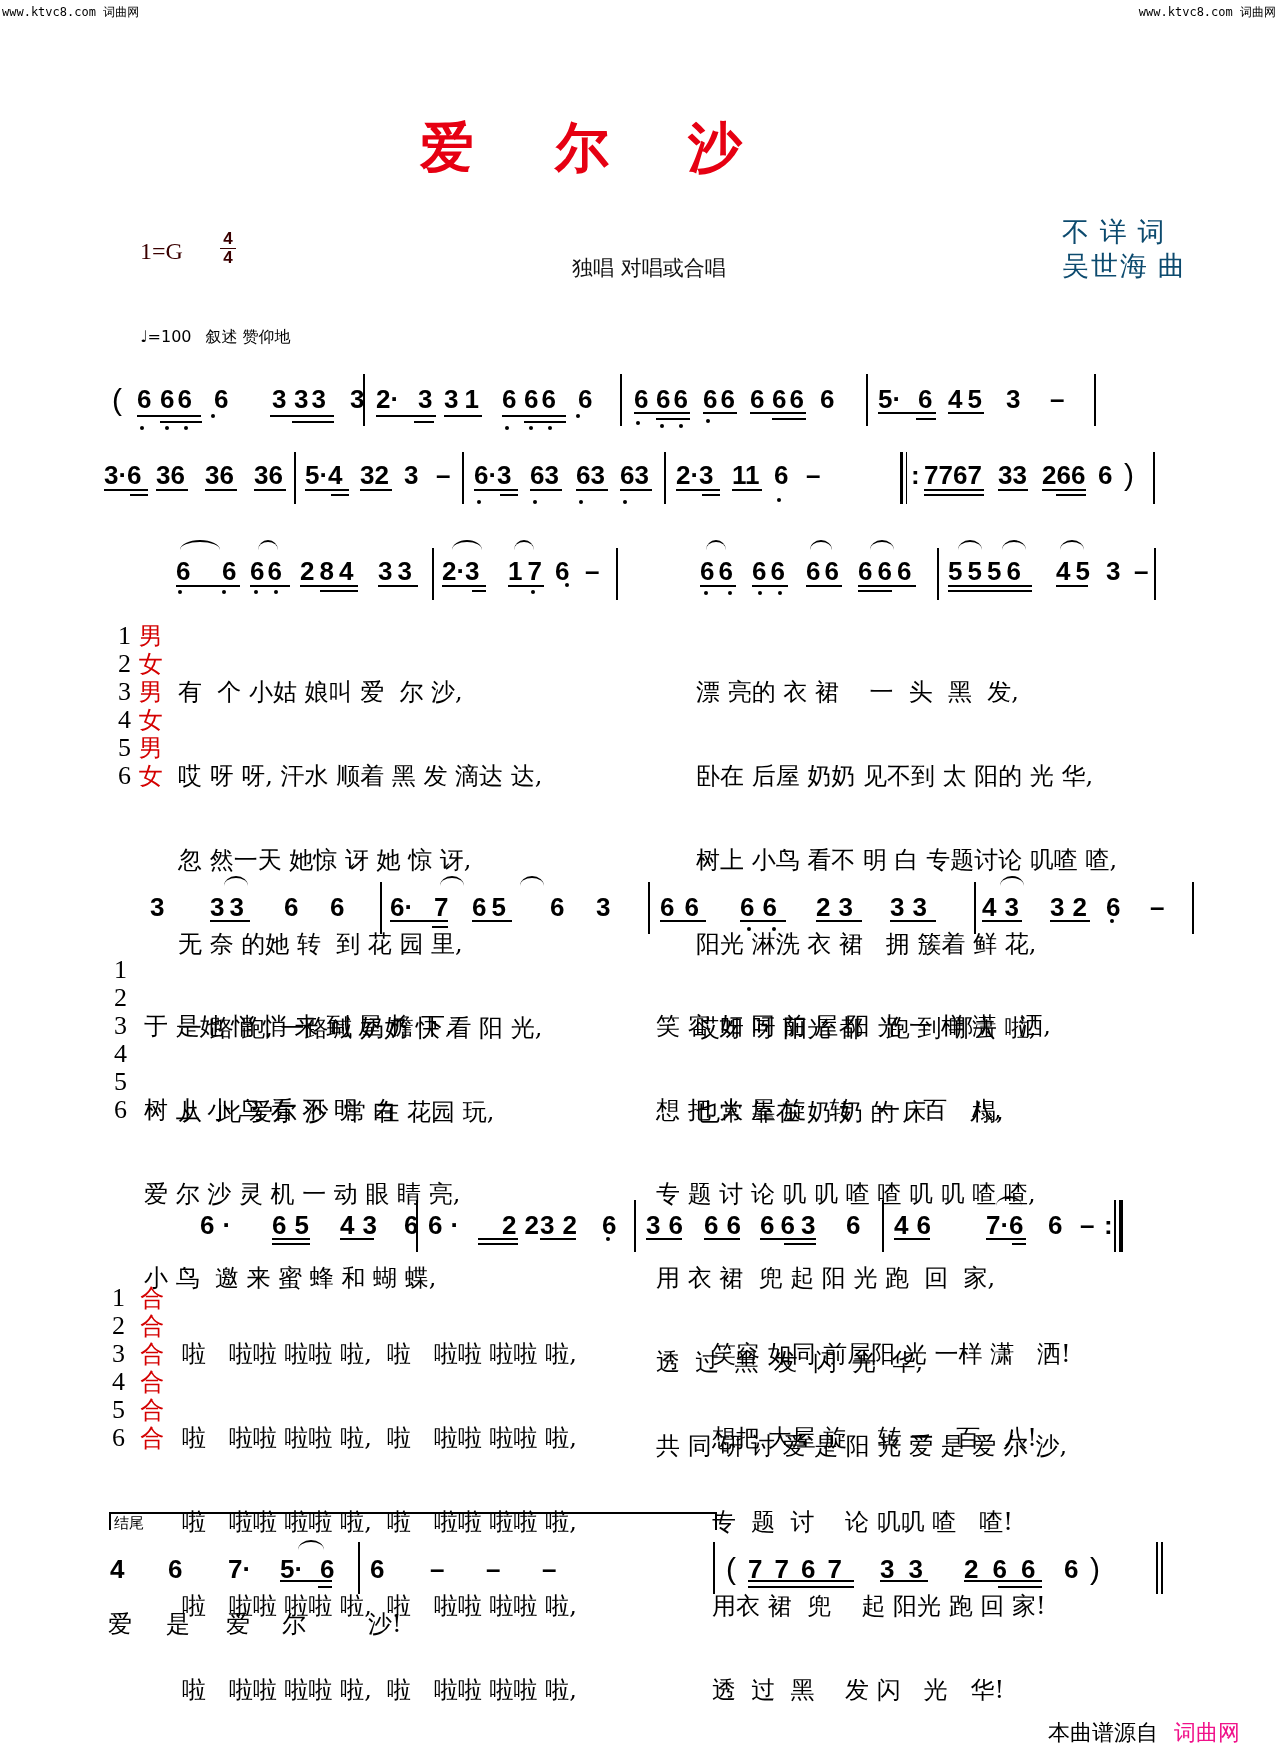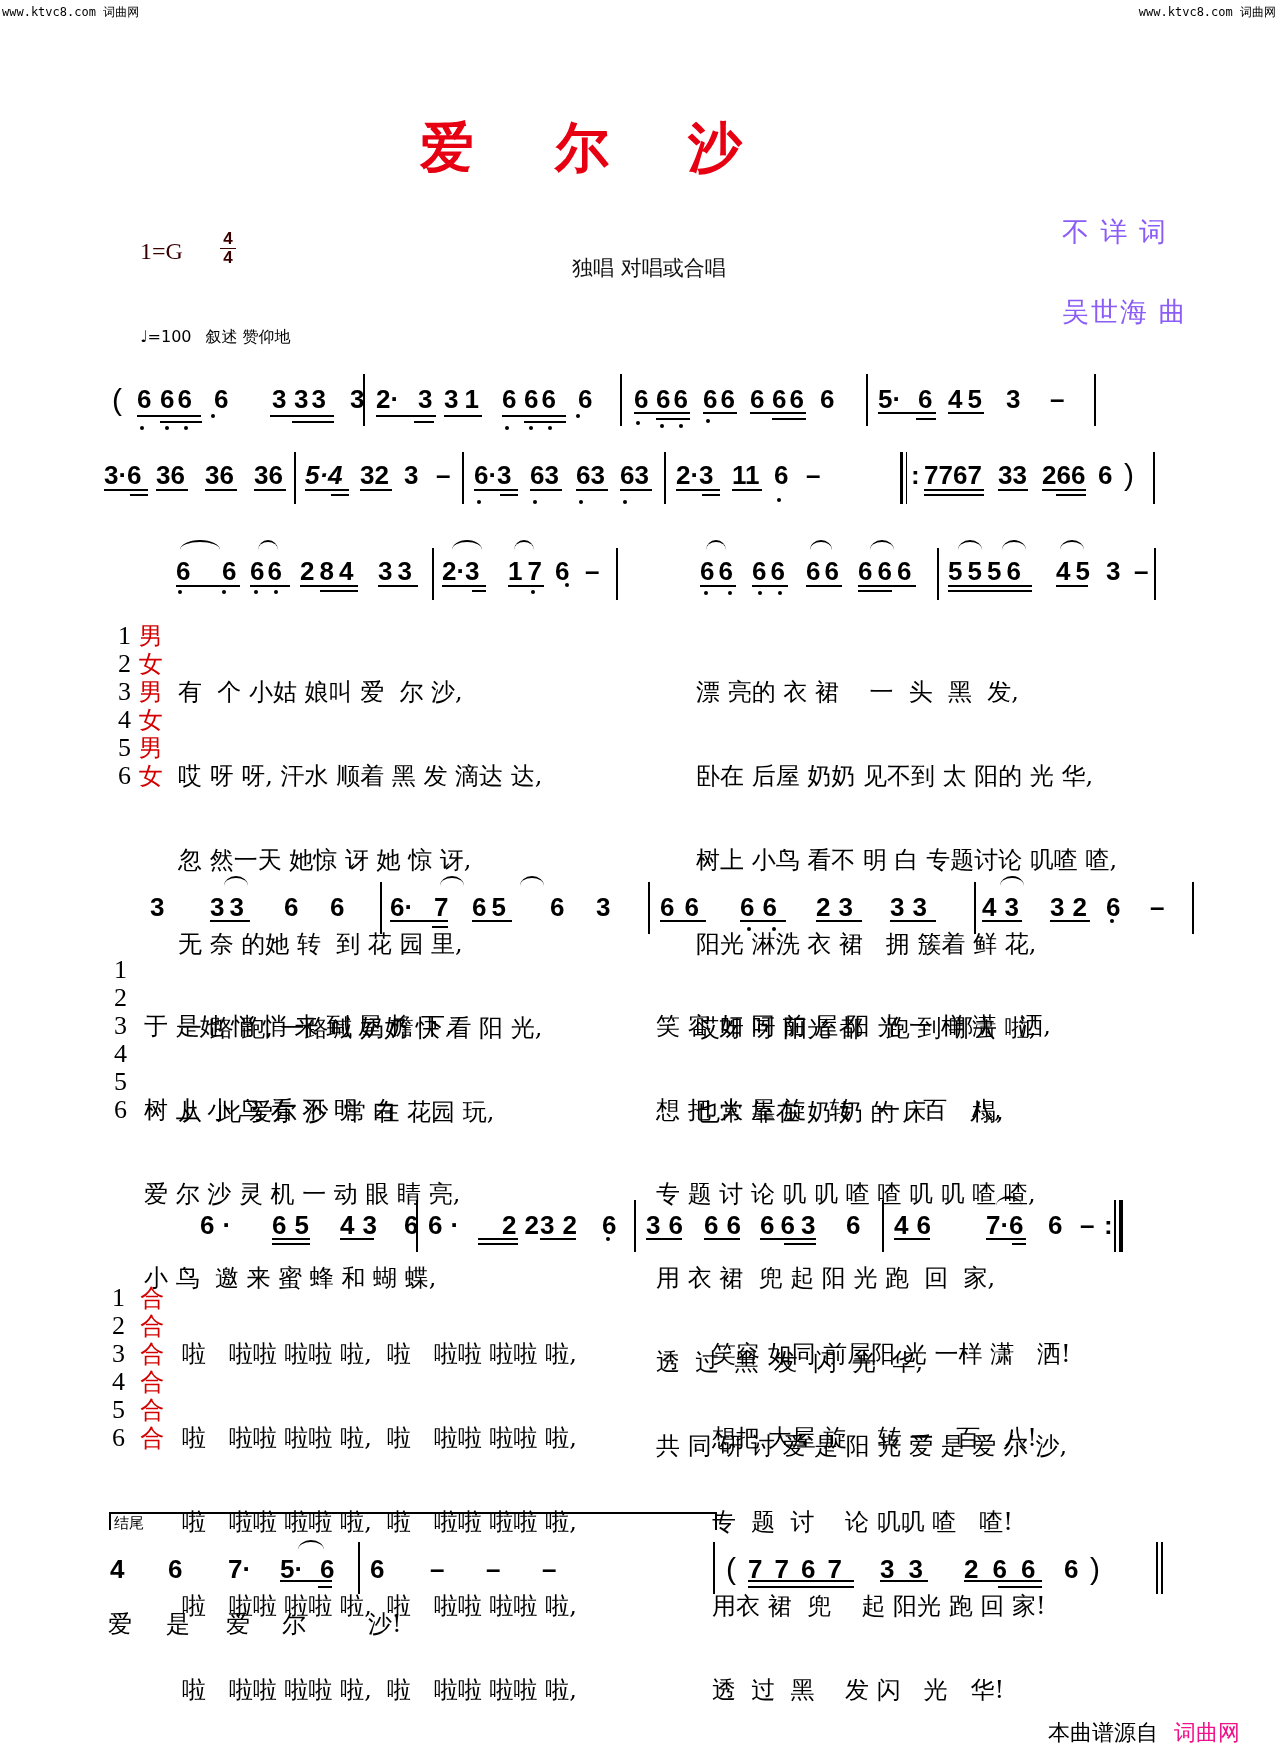--- a/index.html
+++ b/index.html
@@ -7,21 +7,21 @@
          font-family: "DejaVu Sans", sans-serif; color: #000; }
   .abs { position: absolute; white-space: nowrap; }
   .wm { font-family: "DejaVu Sans Mono", monospace; font-size: 12px; top: 4px; }
   .title { font-family: "DejaVu Serif", serif; font-weight: bold; color: #e60012;
            font-size: 54px; top: 112px; }
   .key { font-family: "Liberation Serif", serif; font-size: 24px; color: #3a0000; top: 238px; left: 140px; }
   .timesig { position: absolute; left: 220px; top: 230px; width: 16px; text-align: center;
              font-family: "Liberation Sans", sans-serif; font-weight: bold; font-size: 17px; color: #3a0000; line-height: 18px; }
   .timesig .line { border-top: 1.5px solid #3a0000; margin: 0 0; }
   .subtitle { font-size: 21px; top: 254px; left: 572px; color: #111; }
-  .credit { font-family: Liberation Sans, sans-serif; font-size: 27px; color: #8b5cf6; left: 1062px; letter-spacing: 2px; }
+  .credit { font-family: Liberation Serif, serif; font-size: 27px; color: #0c4a6e; left: 1062px; letter-spacing: 2px; }
   .tempo { font-size: 16px; top: 327px; left: 140px; }
   .tempo .cn { font-family: "DejaVu Serif", serif; font-size: 16px; margin-left: 14px; }
   .n { font-family: "Liberation Sans", sans-serif; font-weight: bold; font-size: 26px; }
   .bar { position: absolute; width: 2px; background: #000; }
   .ul { position: absolute; height: 2px; background: #000; }
   .dot { position: absolute; width: 4px; height: 4px; border-radius: 50%; background: #000; }
   .slur { position: absolute; border-top: 2px solid #000; border-radius: 50% 50% 0 0 / 100% 100% 0 0; height: 8px; }
   .lyr { font-family: "DejaVu Serif", serif; font-size: 24px; }
   .vn { font-family: "Liberation Serif", serif; font-size: 26px; }
   .red { color: #d40000; }
@@ -39,21 +39,21 @@
 <div class="abs title" style="left:688px;">沙</div>
 
 <div class="abs key">1=G</div>
 <div class="timesig">
   <div>4</div>
   <div class="line"></div>
   <div>4</div>
 </div>
 <div class="abs subtitle">独唱 对唱或合唱</div>
 <div class="abs credit" style="top:214px;">不 详 词</div>
-<div class="abs credit" style="top:248px;margin-top:46px;">吴世海 曲</div>
+<div class="abs credit" style="top:248px;">吴世海 曲</div>
 
 <div class="abs tempo">
   <span>♩=100</span><span class="cn">叙述 赞仰地</span>
 </div>
 
 <div>
   <span class="abs n" style="left:112px;top:383px;font-weight:normal;font-size:30px;">(</span>
   <span class="abs n" style="left:137px;top:384px;">6</span>
   <span class="abs n" style="left:160px;top:384px;letter-spacing:3px;">66</span>
   <span class="abs n" style="left:214px;top:384px;">6</span>
@@ -119,21 +119,21 @@
   <span class="abs n" style="left:104px;top:460px;text-align:right;">3·6</span>
   <span class="abs n" style="left:156px;top:460px;">36</span>
   <span class="abs n" style="left:205px;top:460px;">36</span>
   <span class="abs n" style="left:254px;top:460px;">36</span>
   <div class="ul" style="left:104px;top:489px;width:44px;"></div>
     <div class="ul" style="left:130px;top:494px;width:18px;"></div>
   <div class="ul" style="left:156px;top:489px;width:32px;"></div>
     <div class="ul" style="left:205px;top:489px;width:32px;"></div>
     <div class="ul" style="left:254px;top:489px;width:32px;"></div>
   <div class="bar" style="left:294px;top:452px;height:52px;"></div>
-  <span class="abs n" style="left:305px;top:460px;font-style:italic;">5·4</span>
+  <span class="abs n" style="left:305px;top:460px;">5·4</span>
   <span class="abs n" style="left:360px;top:460px;">32</span>
   <span class="abs n" style="left:404px;top:460px;">3</span>
   <span class="abs n" style="left:436px;top:460px;">–</span>
   <div class="ul" style="left:305px;top:489px;width:44px;"></div>
     <div class="ul" style="left:331px;top:494px;width:18px;"></div>
     <div class="ul" style="left:360px;top:489px;width:32px;"></div>
   <div class="bar" style="left:462px;top:452px;height:52px;"></div>
   <span class="abs n" style="left:474px;top:460px;">6·3</span>
   <span class="abs n" style="left:530px;top:460px;">63</span>
   <span class="abs n" style="left:576px;top:460px;">63</span>

